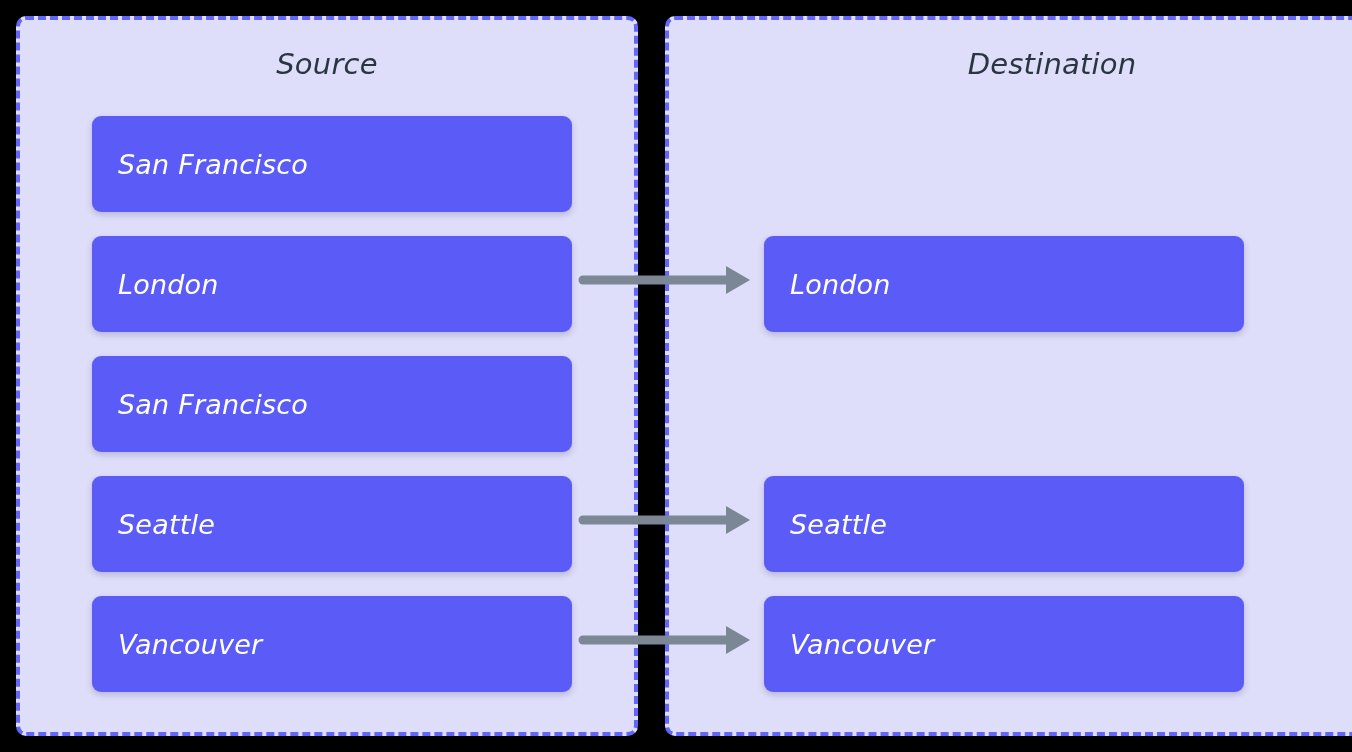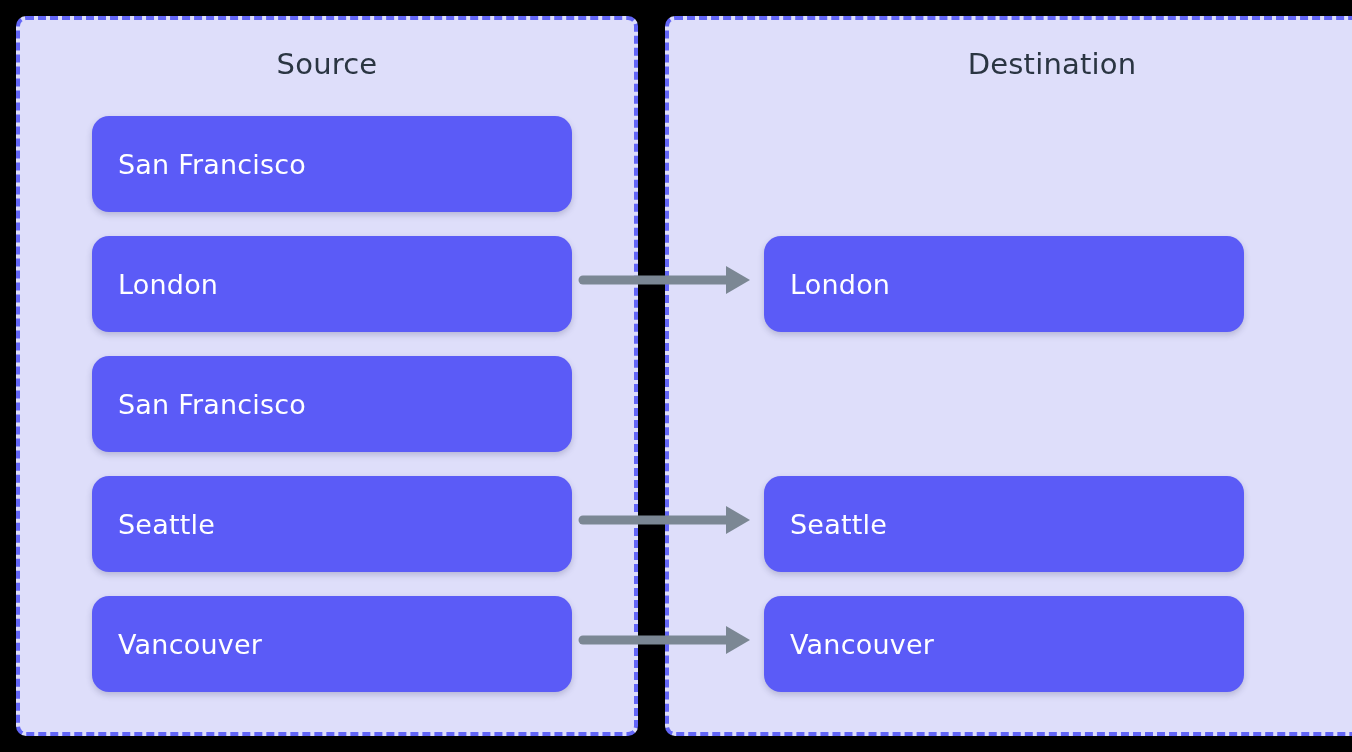--- a/index.html
+++ b/index.html
@@ -24,20 +24,21 @@
 
   
   .panel {
     position: absolute;
     top: 16px;
     height: 720px;
     background: #DEDEFA;
     border: 4px dashed #6366F7;
     border-radius: 10px;
     box-sizing: border-box;
+    font-style: italic;
   }
   #panel-source {
     left: 16px;
     width: 622px;
   }
   #panel-destination {
     left: 665px;
     width: 774px;
   }
 
@@ -67,21 +68,21 @@
     position: absolute;
     left: 0;
     width: 100%;
     height: 96px;
   }
   .node {
     position: absolute;
     top: 0;
     height: 96px;
     background: #5B5BF7;
-    border-radius: 17px;
+    border-radius: 9px;
     box-shadow: 0 3px 6px rgba(40, 40, 90, 0.22);
     box-sizing: border-box;
     display: flex;
     align-items: center;
   }
   #panel-source .node {
     left: 72px;
     width: 480px;
   }
   #panel-destination .node {

